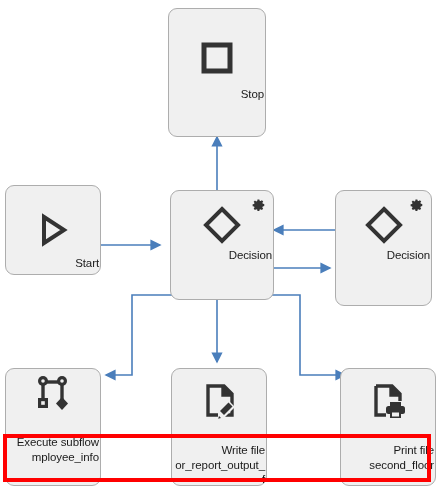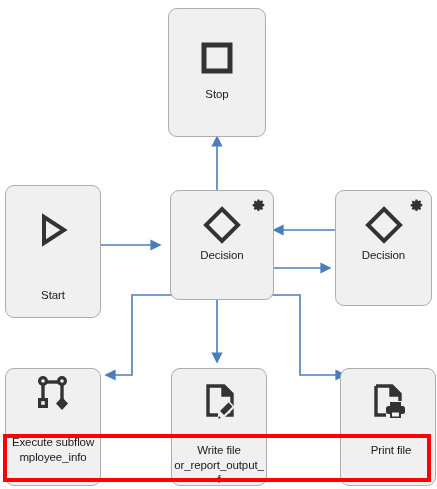--- a/index.html
+++ b/index.html
@@ -53,20 +53,21 @@
     color: #1a1a1a;
     font-size: 11.5px;
     line-height: 14.5px;
     letter-spacing: -0.1px;
     word-break: break-all;
     padding: 0 1px;
     box-sizing: border-box;
   }
   .node-label .ln {
     display: block;
+    text-align: right;
   }
   .gear {
     position: absolute;
     right: 7px;
     top: 7px;
     width: 14px;
     height: 14px;
   }
   .highlight-box {
     position: absolute;
@@ -121,21 +122,21 @@
     <div class="node-icon" style="height:46px;">
       <svg width="34" height="34" viewBox="0 0 34 34">
         <rect x="4" y="4" width="26" height="26" fill="none" stroke="#333333" stroke-width="5"></rect>
       </svg>
     </div>
     <div class="node-label" style="margin-top:6px;">
       <span class="ln">Stop</span>
     </div>
   </div>
 
-  <div class="node" style="left:5px; top:185px; width:96px; height:133px; padding-top:22px;gap:32px;">
+  <div class="node" style="left:5px; top:185px; width:96px; height:90px; padding-top:22px;">
     <div class="node-icon" style="height:44px;">
       <svg width="32" height="34" viewBox="0 0 32 34">
         <path d="M7,4 L27,17 L7,30 Z" fill="none" stroke="#333333" stroke-width="4" stroke-linejoin="miter"></path>
       </svg>
     </div>
     <div class="node-label" style="margin-top:4px;">
       <span class="ln">Start</span>
     </div>
   </div>
 
@@ -222,18 +223,19 @@
         <path d="M23,5 L23,14 L32,14" fill="#333333" stroke="#333333" stroke-width="3.4"></path>
 
         <path d="M22,21 L22,25 L33,25 L33,21 Z" fill="#333333"></path>
         <rect x="18" y="25" width="19" height="8" rx="2.5" fill="#333333"></rect>
         <rect x="22" y="30" width="11" height="7" fill="#333333"></rect>
         <rect x="24" y="31.5" width="7" height="4" fill="#f0f0f0"></rect>
       </svg>
     </div>
     <div class="node-label" style="margin-top:20px;padding-left:7px;">
       <span class="ln">Print file</span>
+      <span class="ln">second_floor</span>
     </div>
   </div>
 
   <div class="highlight-box" style="left:3px; top:434px; width:428px; height:48px;"></div>
 
 </div>
 
 </body></html>

